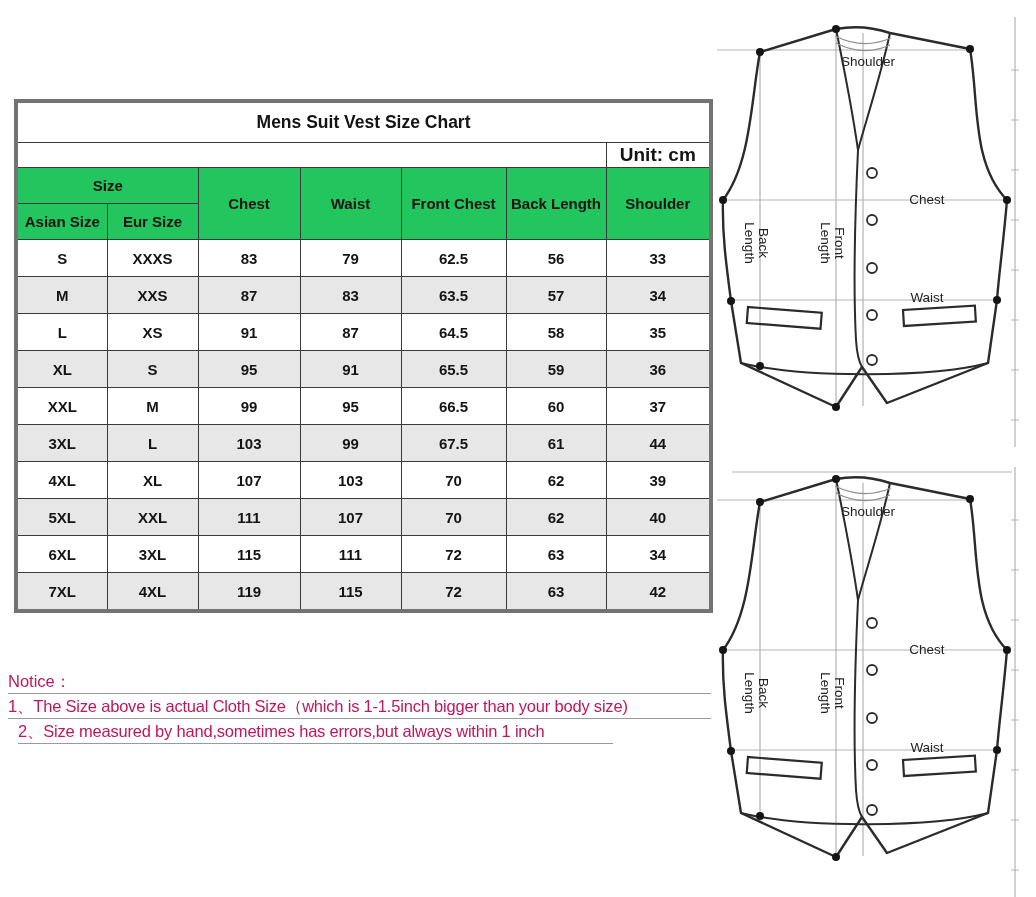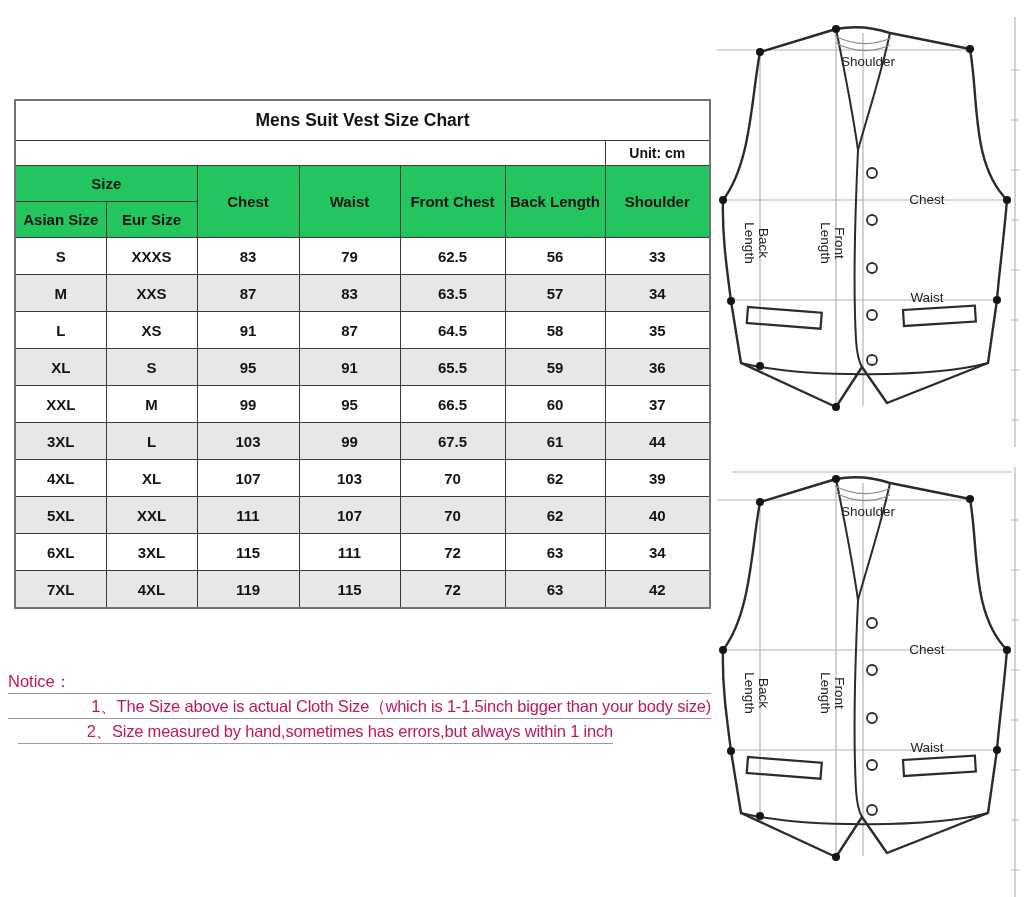--- a/index.html
+++ b/index.html
@@ -13,39 +13,39 @@
     position:absolute;left:14px;top:99px;width:695px;
     border-collapse:collapse;table-layout:fixed;
     font-family:"Liberation Sans", sans-serif;
   }
   table.size-table td{
     border:1px solid #3a3a3a;
     text-align:center;vertical-align:middle;
     font-weight:bold;font-size:15px;color:#141414;
     padding:0;overflow:hidden;white-space:nowrap;
   }
-  table.size-table{border:2px solid #737373;}
+  table.size-table{border:4px solid #737373;}
   tr.title-row td{height:39px;font-size:17.5px;background:#ffffff;}
   tr.unit-row td{height:24px;background:#ffffff;}
   tr.unit-row td.unit-spacer{border-right:1px solid #3a3a3a;}
-  tr.unit-row td.unit-cell{font-size:14px;}
+  tr.unit-row td.unit-cell{font-size:19px;}
   tr.head-row td{height:35px;background:#22c55e;}
   tr.data-row td{height:36px;background:#ffffff;}
   tr.data-row.alt td{background:#e7e7e7;}
 
   
   .notice{position:absolute;left:8px;top:670px;width:703px;color:#be185d;}
   .notice-heading{
     font-size:16.5px;height:23px;line-height:23px;
     border-bottom:1.5px solid #9a9a9a;
   }
   .notice-line{
     font-size:16.5px;height:24px;line-height:24px;
     border-bottom:1.5px solid #9a9a9a;
-    letter-spacing:-0.2px;white-space:nowrap;text-align:right;
+    letter-spacing:-0.2px;white-space:nowrap;
   }
   .notice-line.last{width:595px;margin-left:10px;}
 
   
   svg.vest{position:absolute;left:705px;width:325px;height:445px;}
   svg.vest.top{top:5px;}
   svg.vest.bottom{top:455px;}
   svg.vest text{
     font-family:"Liberation Sans", sans-serif;font-size:13.5px;fill:#222222;
   }

